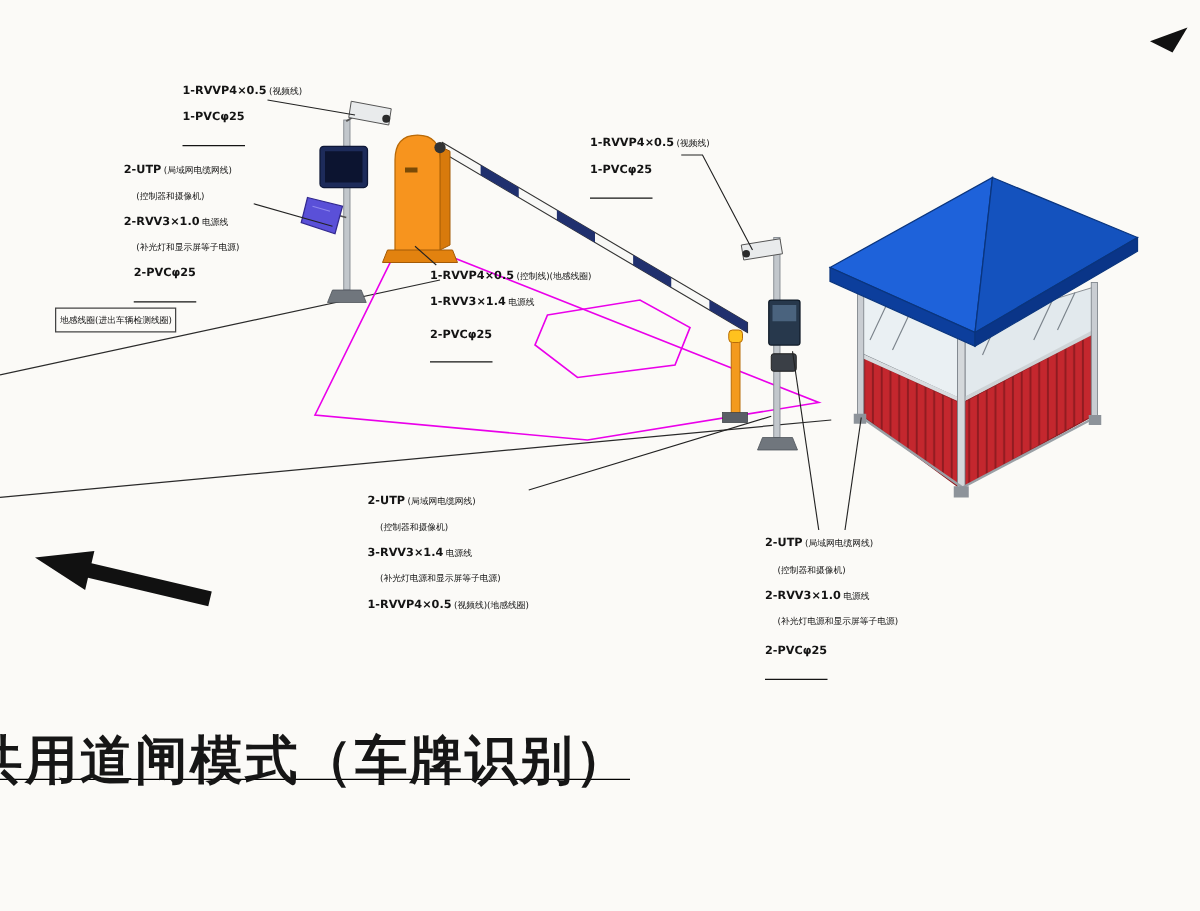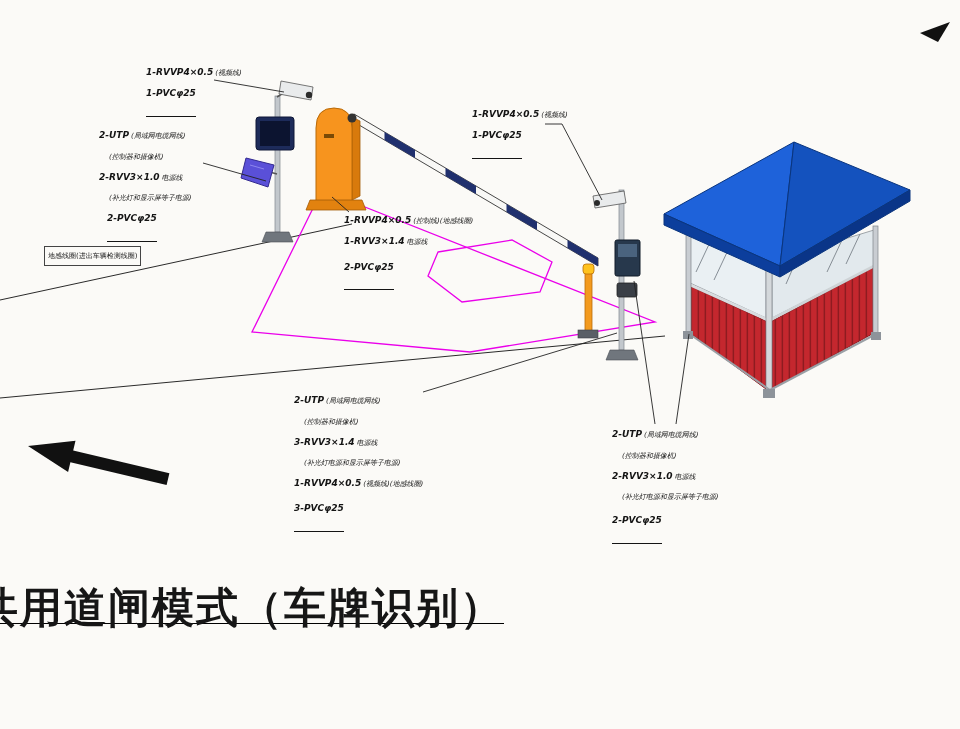--- a/index.html
+++ b/index.html
@@ -4,21 +4,21 @@
 <style>
   *{margin:0;padding:0;box-sizing:border-box;}
   html,body{background:#ffffff;}
   #stage{
     position:relative;width:960px;height:729px;overflow:hidden;
     background:#FBFAF7;
     font-family:"DejaVu Sans","Liberation Sans",sans-serif;
   }
   #diagram-svg{position:absolute;left:0;top:0;}
   .lbl{position:absolute;color:#141414;line-height:1.3;white-space:nowrap;z-index:5;}
-  .lbl .row{display:block;font-style:italic;}
+  .lbl .row{display:block;}
   .lbl .main{font-size:9px;font-weight:700;letter-spacing:0;}
   .lbl .note{font-size:7px;font-weight:400;margin-left:2px;}
   .lbl .u{display:inline-block;border-bottom:1.2px solid #141414;padding-bottom:14px;}
   .lbl .indent{margin-left:8px;}
   #road-label{
     position:absolute;left:44px;top:246px;font-size:7px;color:#141414;
     border:1px solid #444;padding:4px 3px;background:rgba(251,250,247,.6);z-index:5;
   }
   #title-bar{
     position:absolute;left:0;top:580px;width:789px;text-align:left;z-index:5;text-decoration:underline;
@@ -164,21 +164,20 @@
     <span class="row"><span class="main">1-RVVP4×0.5</span><span class="note">(视频线)</span></span>
     <span class="row"><span class="u"><span class="main">1-PVCφ25</span></span></span>
   </div>
 
   <div class="lbl" style="left:294px;top:388px;">
     <span class="row"><span class="main">2-UTP</span><span class="note">(局域网电缆网线)</span></span>
     <span class="row indent"><span class="note">(控制器和摄像机)</span></span>
     <span class="row"><span class="main">3-RVV3×1.4</span><span class="note">电源线</span></span>
     <span class="row indent"><span class="note">(补光灯电源和显示屏等子电源)</span></span>
     <span class="row"><span class="main">1-RVVP4×0.5</span><span class="note">(视频线)(地感线圈)</span></span>
-    <span class="row" style="margin-top:4px;"><span class="u"><span class="main">3-PVCφ25</span></span></span>
   </div>
 
   <div class="lbl" style="left:612px;top:422px;">
     <span class="row"><span class="main">2-UTP</span><span class="note">(局域网电缆网线)</span></span>
     <span class="row indent"><span class="note">(控制器和摄像机)</span></span>
     <span class="row"><span class="main">2-RVV3×1.0</span><span class="note">电源线</span></span>
     <span class="row indent"><span class="note">(补光灯电源和显示屏等子电源)</span></span>
     <span class="row" style="margin-top:3px;"><span class="u"><span class="main">2-PVCφ25</span></span></span>
   </div>
 

